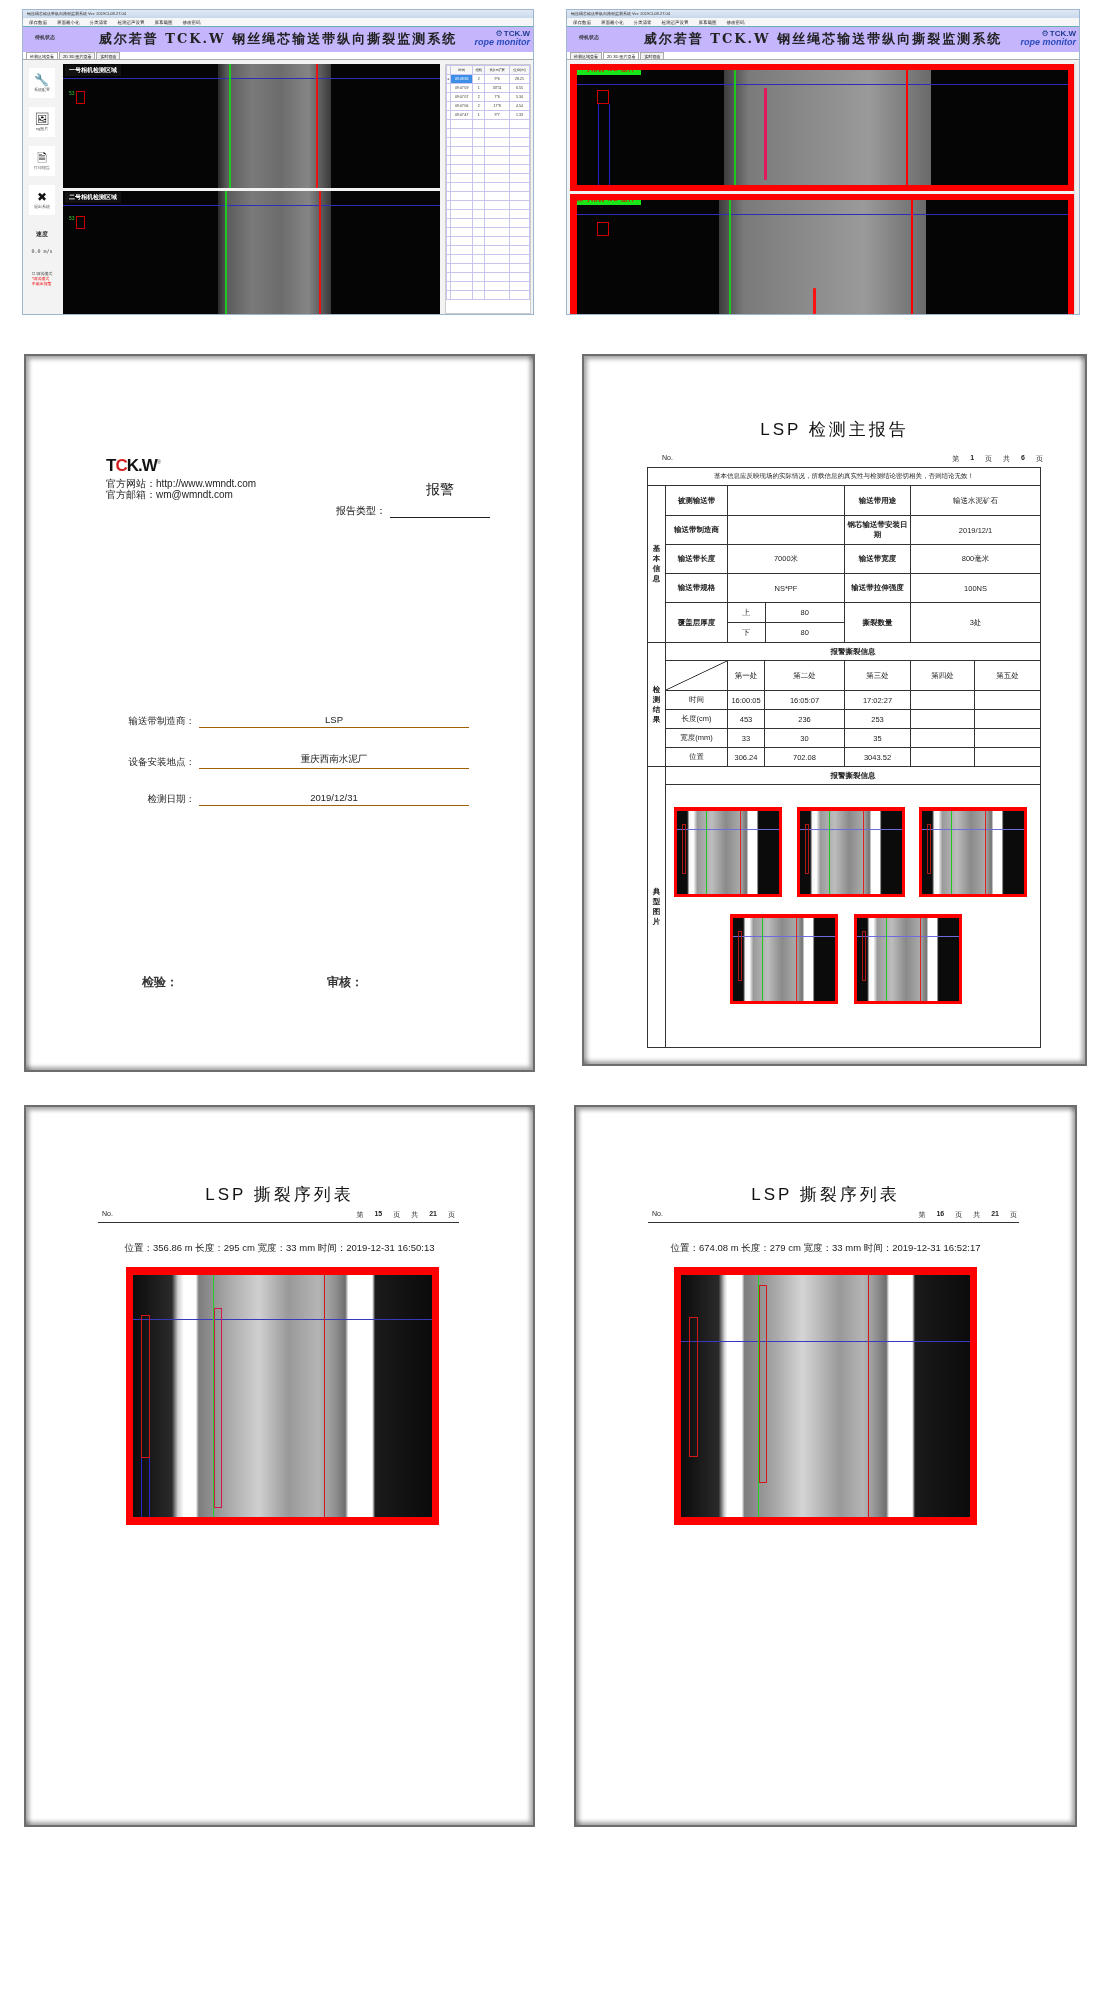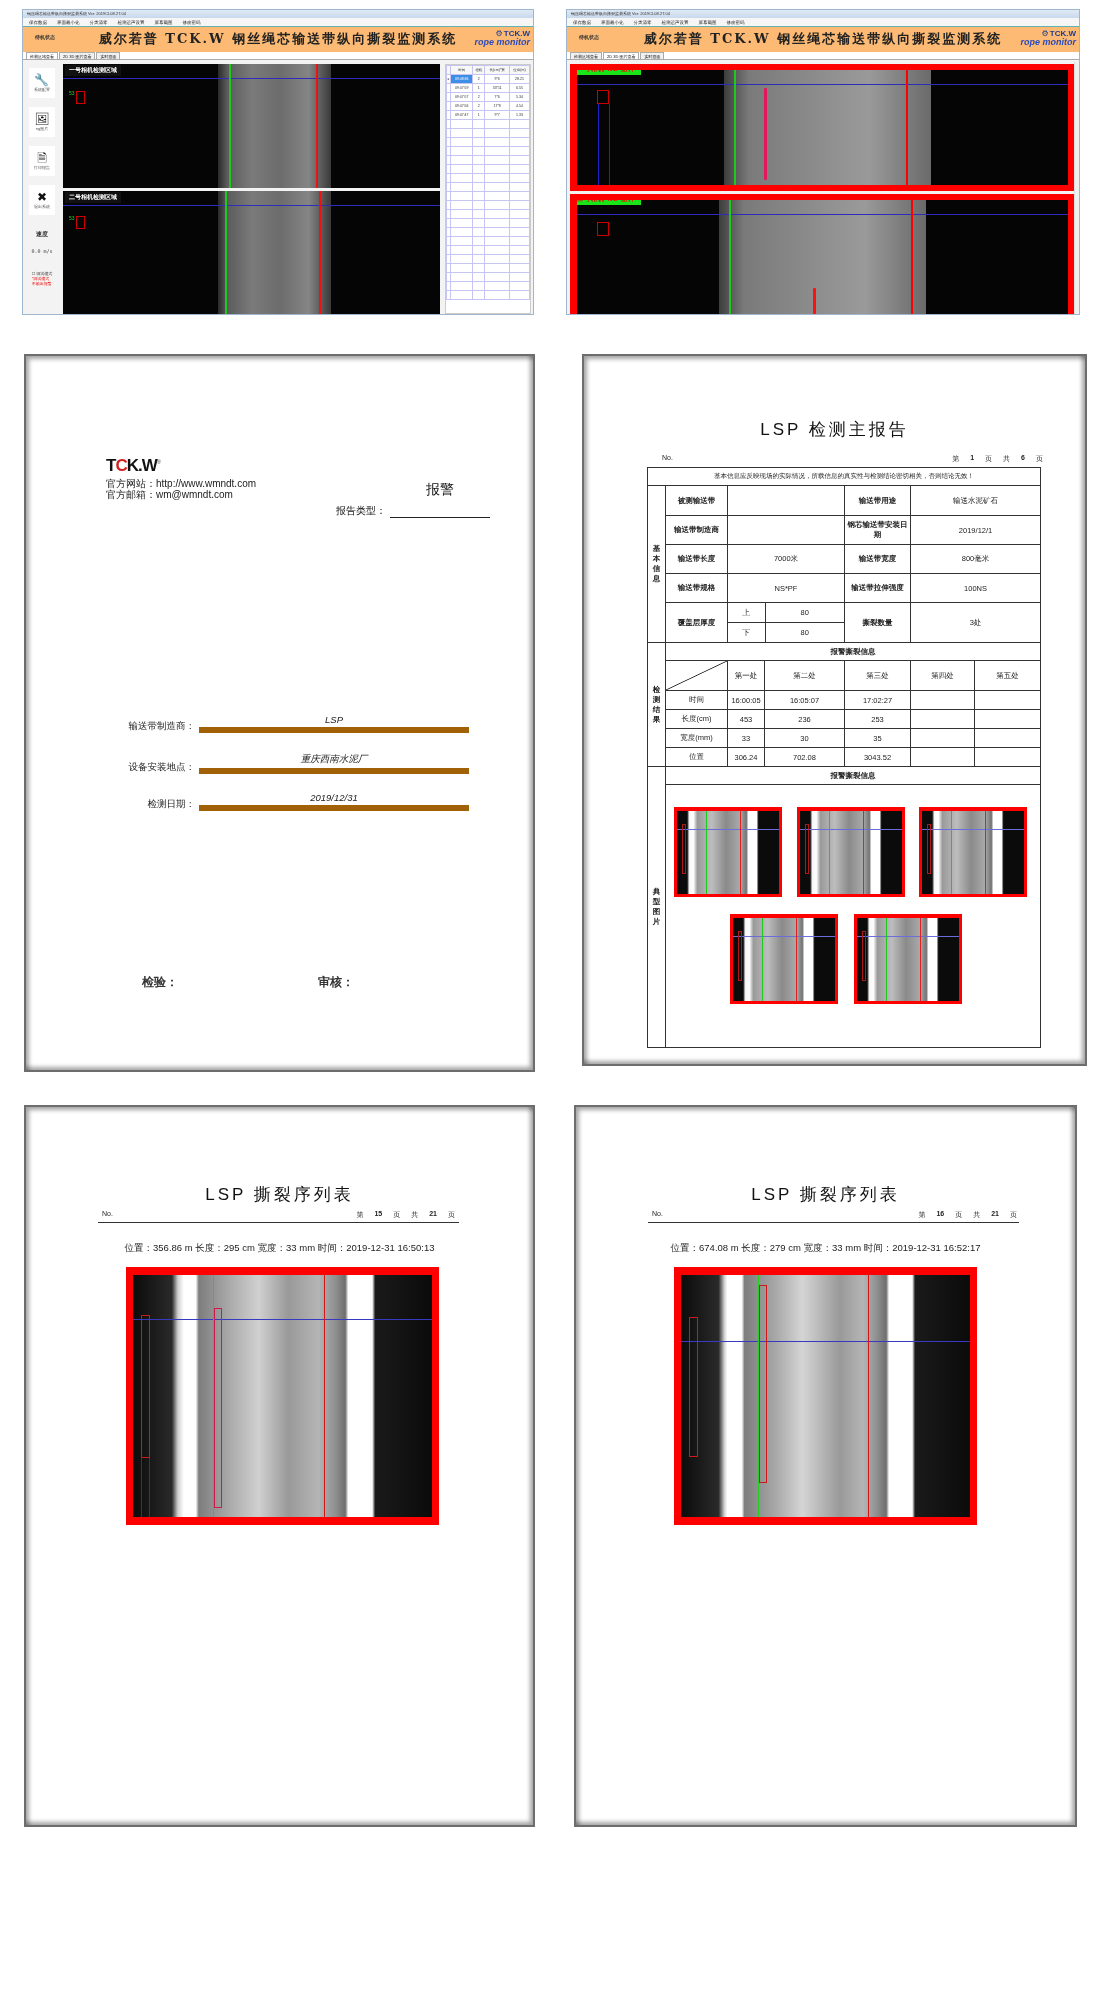--- a/index.html
+++ b/index.html
@@ -5,21 +5,21 @@
   * { box-sizing: border-box; margin: 0; padding: 0; }
   html, body { width: 1100px; height: 2000px; background: #ffffff; overflow: hidden; }
   body { position: relative; font-family: "Liberation Sans", "DejaVu Sans", sans-serif; color: #111; }
 
   
   .app { position: absolute; top: 9px; height: 306px; background: #f3f3f3; border: 1px solid #9fb6cf; overflow: hidden; }
   .app.left { left: 22px; width: 512px; }
   .app.right { left: 566px; width: 514px; }
   .app .titlebar { height: 8px; background: linear-gradient(#dfe9f5, #c9d9ec); font-size: 4px; color: #333; padding-left: 4px; line-height: 8px; white-space: nowrap; }
   .app .menubar { height: 9px; background: #f6f6f6; border-bottom: 1px solid #62b2b0; display: flex; gap: 10px; padding-left: 6px; font-size: 4.5px; line-height: 9px; color: #222; white-space: nowrap; }
-  .app .header { height: 25px; background: #fdba74; position: relative; }
+  .app .header { height: 25px; background: #c4b5fd; position: relative; }
   .app .header .status { position: absolute; left: 12px; top: 7px; font-size: 5px; font-weight: bold; color: #333; }
   .app .header .system-title { position: absolute; left: 0; right: 0; top: 3px; text-align: center; font-family: "DejaVu Serif", serif; font-size: 13px; font-weight: bold; color: #222; letter-spacing: 2px; }
   .app .header .brand { position: absolute; right: 3px; top: 3px; text-align: right; line-height: 1; }
   .app .header .brand .tck { color: #1e3c8c; font-size: 8px; font-weight: bold; }
   .app .header .brand .tck::before { content: "\2699"; margin-right: 1px; }
   .app .header .brand .rope { color: #2b4bbb; font-size: 9px; font-style: italic; font-weight: bold; }
   .app .tabs { height: 8px; display: flex; gap: 1px; padding-left: 3px; font-size: 4px; line-height: 8px; background: #fff; border-bottom: 1px solid #aaa; }
   .app .tabs .tab { padding: 0 3px; border: 1px solid #aaa; border-bottom: none; background: #f1f1f1; white-space: nowrap; }
   .app .tabs .tab.active { background: #fff; }
 
@@ -66,21 +66,21 @@
   
   .logo { position: absolute; left: 80px; top: 100px; font-weight: 900; font-size: 17px; letter-spacing: -1px; color: #111; }
   .logo .c { color: #d21f1f; }
   .logo sup { font-size: 6px; font-weight: normal; color: #555; }
   .contact { position: absolute; left: 80px; top: 122px; font-size: 10px; line-height: 11px; color: #222; }
   .report-type { position: absolute; left: 310px; top: 125px; font-size: 10px; display: flex; align-items: flex-end; }
   .report-type .val { display: inline-block; width: 100px; border-bottom: 1px solid #222; text-align: center; font-size: 14px; margin-left: 4px; padding-bottom: 18px; }
   .cover-title { position: absolute; left: 0; right: 0; top: 232px; text-align: center; font-size: 24px; color: #222; }
   .field { position: absolute; left: 60px; display: flex; align-items: flex-end; font-size: 9.5px; color: #222; }
   .field .lab { width: 113px; text-align: right; padding-right: 4px; }
-  .field .val { width: 270px; border-bottom: 6px solid #a16207; text-align: center; padding-bottom: 2px; font-style: italic; }
+  .field .val { width: 270px; border-bottom: 1px solid #a16207; text-align: center; padding-bottom: 2px; }
   .sign { position: absolute; top: 618px; font-size: 12px; font-weight: bold; color: #333; }
 
   
   .doc-title { position: absolute; left: 0; right: 0; text-align: center; font-size: 17px; letter-spacing: 3px; color: #111; }
   .pageline { position: absolute; font-size: 7px; color: #222; display: flex; justify-content: space-between; }
   .pageline .pg { display: flex; gap: 11px; }
   .pageline .pg b { font-weight: bold; }
   .main-table { position: absolute; left: 63px; top: 111px; width: 393px; border-collapse: collapse; font-size: 7.5px; color: #222; table-layout: fixed; }
   .main-table td { border: 1px solid #333; text-align: center; vertical-align: middle; padding: 0 2px; }
   .main-table .b { font-weight: bold; }
@@ -435,21 +435,21 @@
   </div>
   <div class="field" style="top:397px;">
     <span class="lab">设备安装地点：</span>
     <span class="val">重庆西南水泥厂</span>
   </div>
   <div class="field" style="top:436px;">
     <span class="lab">检测日期：</span>
     <span class="val">2019/12/31</span>
   </div>
   <div class="sign" style="left:116px;">检验：</div>
-  <div class="sign" style="left:292px;">审核：</div>
+  <div class="sign" style="left:301px;">审核：</div>
 </div>
 
 <div class="page p-main">
   <div class="doc-title" style="top:62px;">LSP 检测主报告</div>
   <div class="pageline" style="left:78px; right:42px; top:98px;">
     <span>No.</span>
     <span class="pg">
       <span>第</span>
         <b>1</b>
         <span>页</span>

